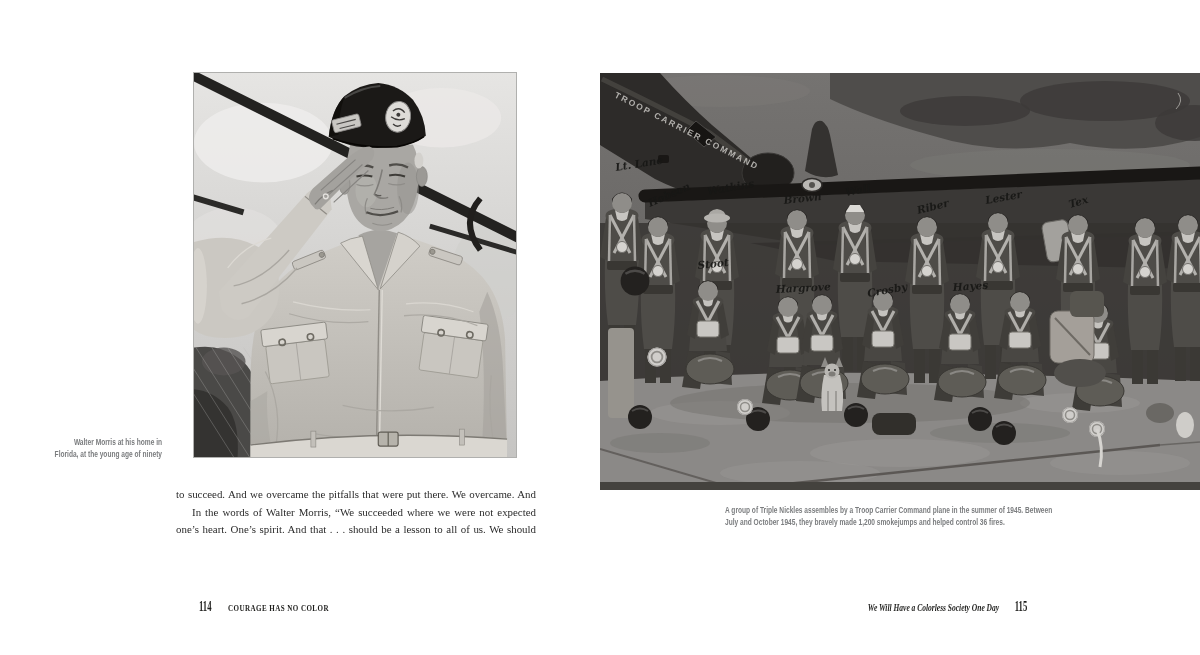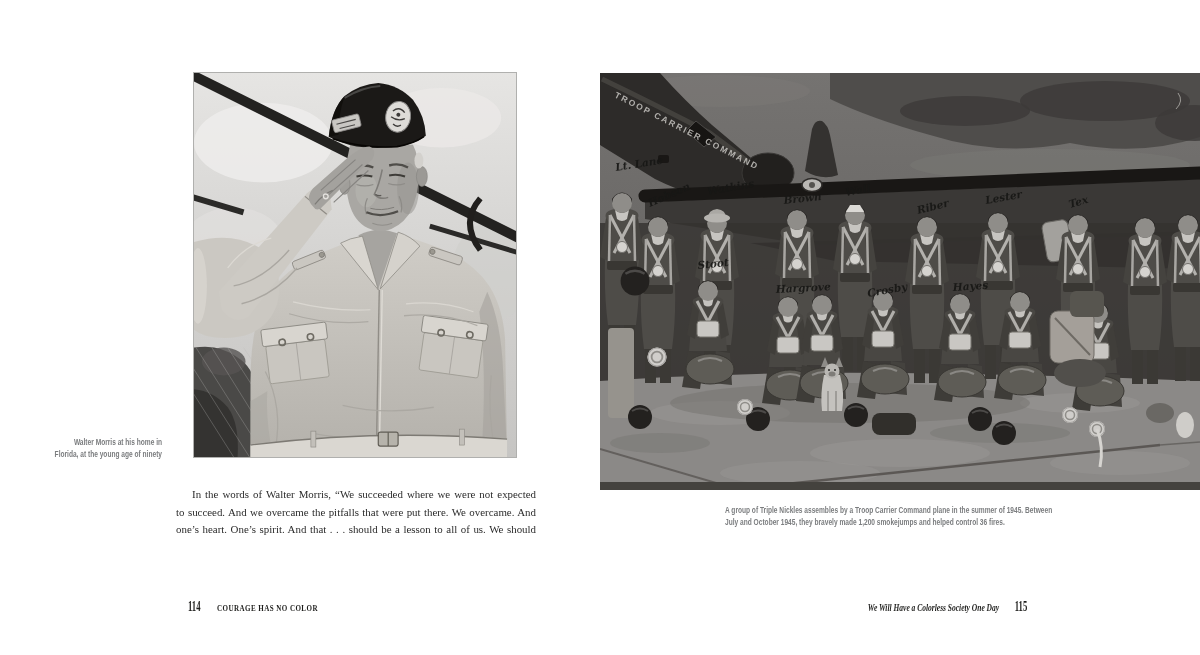--- a/index.html
+++ b/index.html
@@ -17,21 +17,21 @@
                   font-weight:bold; font-size:8.8px; line-height:11.6px;
                   color:#7a7c7e; transform:scaleX(.75); transform-origin:right top;
                   white-space:nowrap; }
 
   .body-text { position:absolute; left:176px; top:486px; width:360px;
                font-size:10.9px; line-height:17.6px; color:#2b2b2b; }
   .body-line { text-align:justify; text-align-last:justify; white-space:normal; }
   .body-line.first { text-indent:16px; }
   .body-line.last  { text-align-last:left; }
 
-  .footer-left { position:absolute; left:188px; top:599px; display:flex;
+  .footer-left { position:absolute; left:199px; top:599px; display:flex;
                  align-items:baseline; gap:9px; color:#1e1e1c; }
   .pagenum { display:inline-block; font-size:14px; font-weight:bold;
              transform:scaleX(.62); transform-origin:left center; letter-spacing:0; }
   .booktitle { display:inline-block; font-size:8px; font-weight:bold;
                letter-spacing:.5px; transform:scaleX(.88); transform-origin:left center;
                white-space:nowrap; }
 
   
   .photo-right { position:absolute; left:600px; top:73px; width:600px; height:417px;
                  background:#5a5a58; }
@@ -230,22 +230,22 @@
         </g>
       </svg>
     </figure>
 
     <div class="caption-left">
       <span>Walter Morris at his home in</span><br>
       <span>Florida, at the young age of ninety</span>
     </div>
 
     <div class="body-text">
+      <div class="body-line">to succeed. And we overcame the pitfalls that were put there. We overcame. And</div>
       <div class="body-line first">In the words of Walter Morris, “We succeeded where we were not expected</div>
-      <div class="body-line">to succeed. And we overcame the pitfalls that were put there. We overcame. And</div>
       <div class="body-line">one’s heart. One’s spirit. And that . . . should be a lesson to all of us. We should</div>
     </div>
 
     <footer class="footer-left">
       <span class="pagenum">114</span>
       <span class="booktitle">COURAGE HAS NO COLOR</span>
     </footer>
   </section>
 
   <section>

